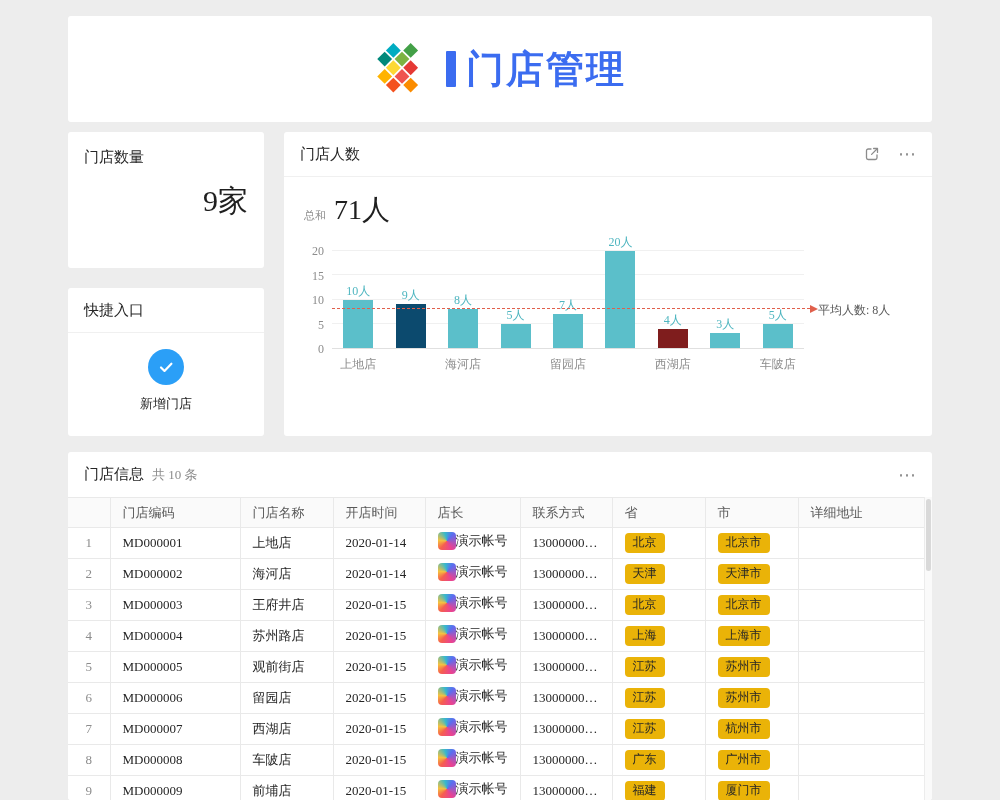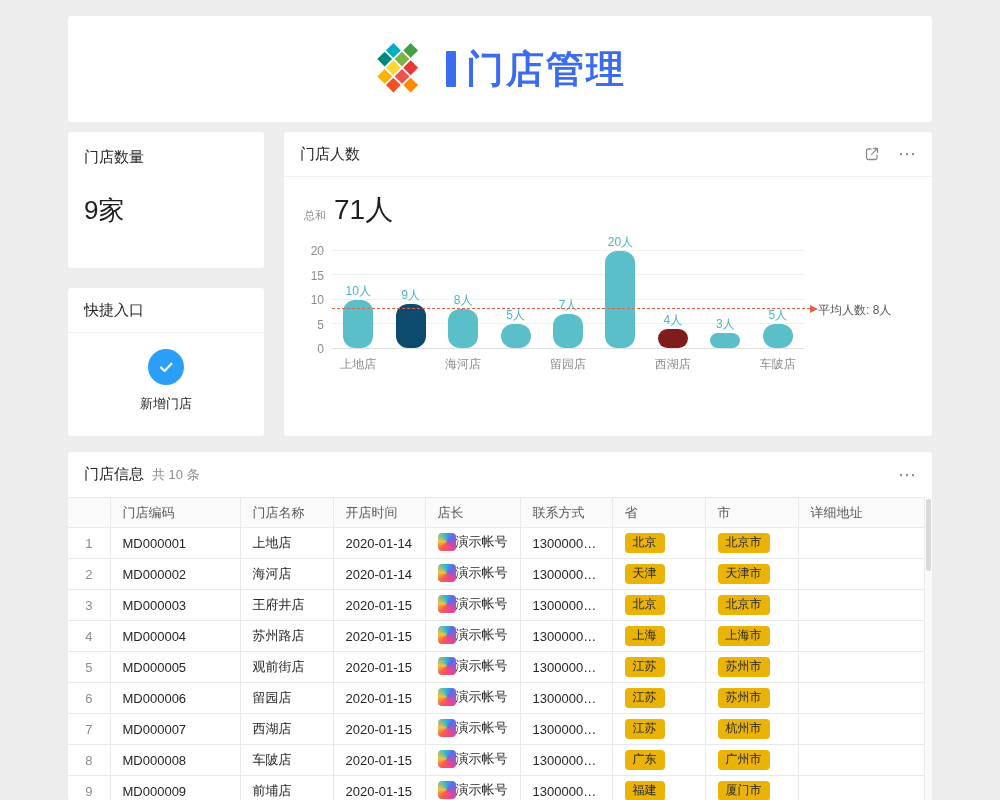--- a/index.html
+++ b/index.html
@@ -2,41 +2,41 @@
 <html><head>
 <meta charset="utf-8">
 <style>
   * { box-sizing: border-box; margin: 0; padding: 0; }
   html,body { width:1000px; height:800px; overflow:hidden; }
   body {
     background:#ededed;
     font-family:"Liberation Sans","DejaVu Sans",sans-serif;
     color:#262626;
   }
-  .page { position:relative; width:800px; height:800px; }
+  .page { position:relative; width:800px; height:800px;font-family:Liberation Serif, serif; }
   .container { position:absolute; left:68px; top:16px; width:864px; }
 
   .card { background:#fff; border-radius:3px; }
 
   
   .header-card {
     height:106px; display:flex; align-items:center; justify-content:center;
     margin-bottom:10px;
   }
   .logo { width:56px; height:56px; margin-right:16px; display:inline-flex; }
   .title-bar { width:10px; height:36px; background:#3b6cf0; border-radius:1px; margin-right:10px; }
   .app-title { font-size:38px; font-weight:700; color:#3b6cf0; letter-spacing:2px; line-height:1; }
 
   
   .row { display:flex; gap:20px; margin-bottom:16px; }
   .left-col { width:196px; display:flex; flex-direction:column; gap:20px; }
 
   .stat-card { height:136px; padding:16px; }
   .card-title { font-size:15px; font-weight:500; color:#262626; }
-  .stat-value { font-size:26px; font-weight:500; color:#1f1f1f; margin-top:26px; }
+  .stat-value { font-size:30px; font-weight:500; color:#1f1f1f; margin-top:14px;text-align:right; }
 
   .quick-card { height:148px; }
   .card-header {
     display:flex; align-items:center; padding:0 16px;
     border-bottom:1px solid #f0f0f0; height:45px;
   }
   .quick-body { display:flex; justify-content:center; padding-top:16px; }
   .quick-item { display:flex; flex-direction:column; align-items:center; cursor:pointer; }
   .check-circle {
     width:36px; height:36px; border-radius:50%; background:#2b9ff7;
@@ -60,21 +60,21 @@
   .y-axis { position:relative; width:28px; height:98px; flex:none; }
   .y-tick {
     position:absolute; right:8px; transform:translateY(50%);
     font-size:12px; color:#8c8c8c; line-height:1;text-align:center;
   }
   .plot-col { flex:1; min-width:0; }
   .plot { position:relative; height:98px; border-bottom:1px solid #e0e0e0; }
   .gridline { position:absolute; left:0; right:0; height:1px; background:#f0f0f0; z-index:0; }
   .bars { position:absolute; left:0; right:0; top:0; bottom:0; display:flex; z-index:1; }
   .bar-slot { flex:1; display:flex; justify-content:center; align-items:flex-end; height:100%; }
-  .bar { width:30px; position:relative;border-radius:12px; }
+  .bar { width:30px; position:relative; }
   .bar-value {
     position:absolute; bottom:calc(100% + 3px); left:50%; transform:translateX(-50%);
     font-size:12px; color:#4fb6c0; white-space:nowrap; line-height:1;
   }
   .avg-line {
     position:absolute; left:0; right:-6px; height:0;
     border-top:1px dashed #e0604c; z-index:2;
   }
   .avg-line::after {
     content:''; position:absolute; right:-8px; top:-4px;

